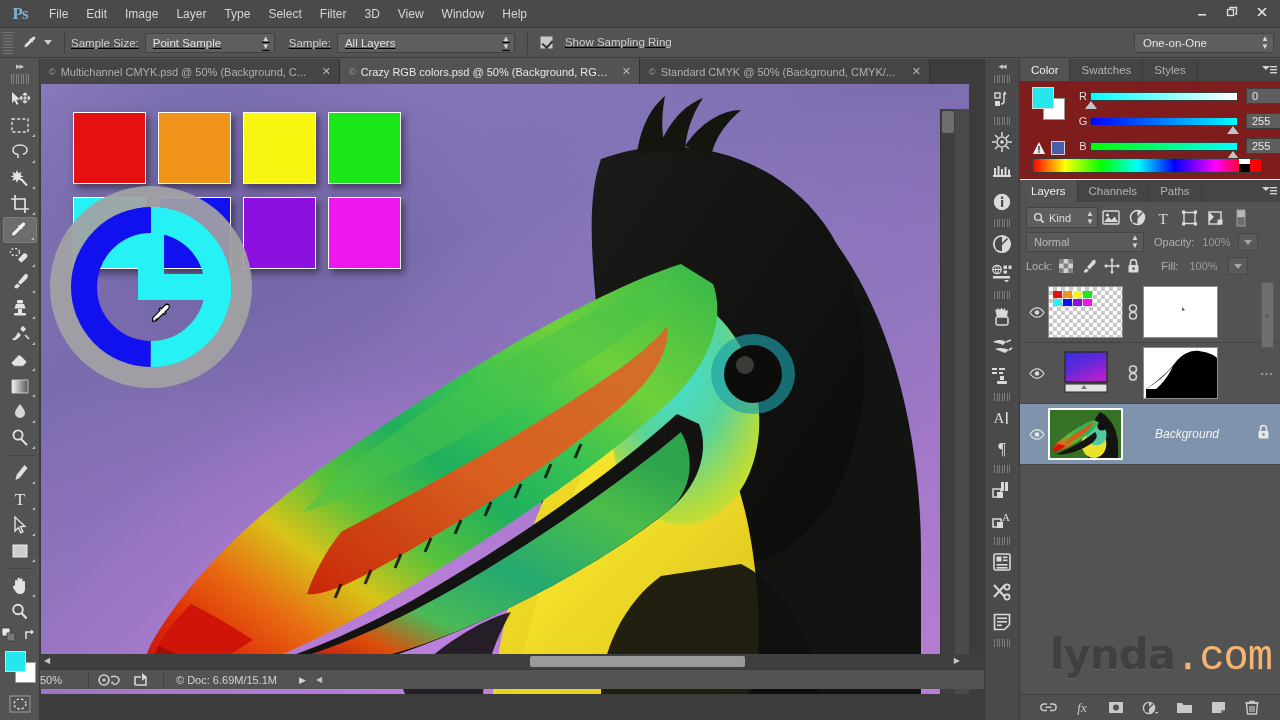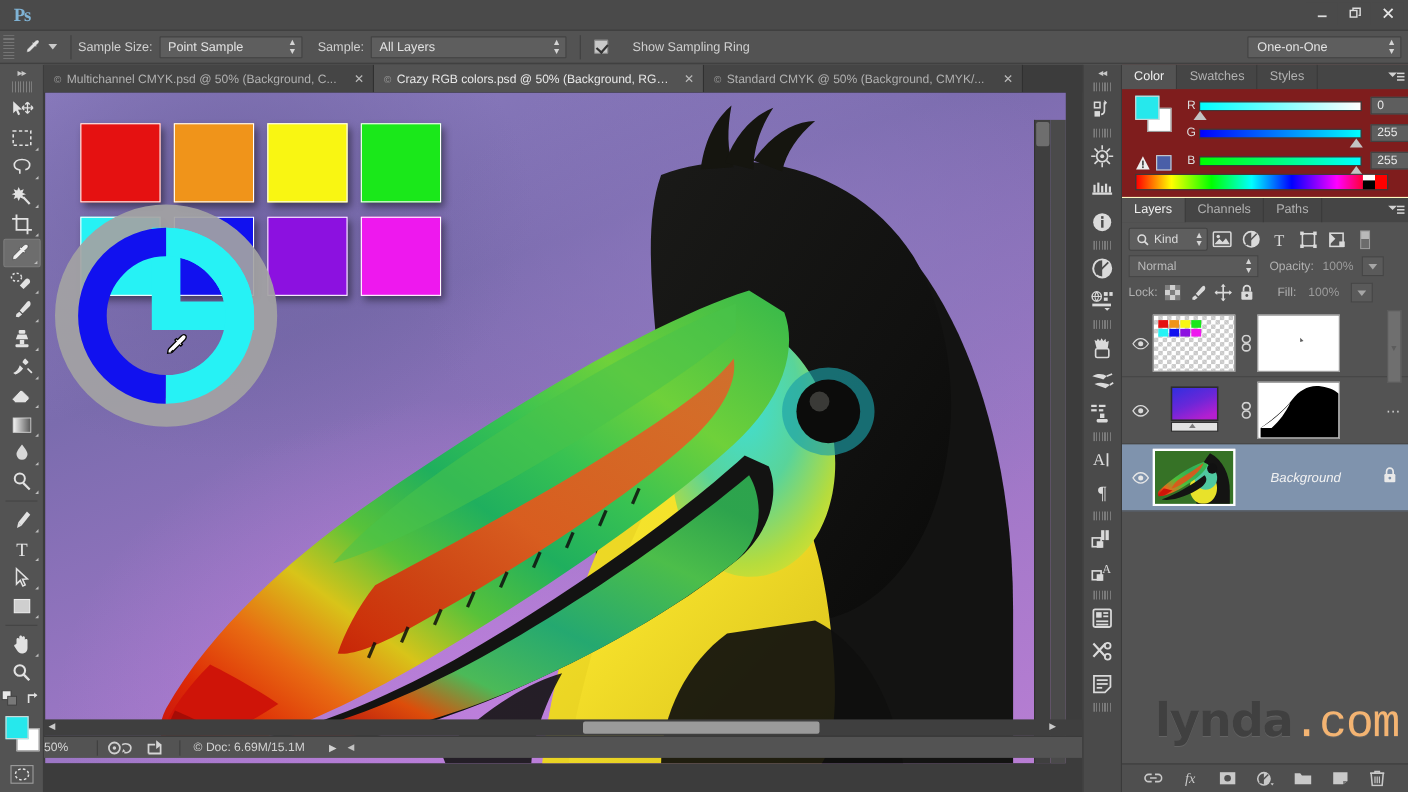--- a/index.html
+++ b/index.html
@@ -33,42 +33,42 @@
   .win-btn {
     width: 28px; height: 20px; display: flex; align-items: center; justify-content: center;
     color: #d8d8d8; font-size: 12px; background: #4a4a4a;
   }
 
   
   .optionsbar {
     position: absolute; left: 0; top: 28px; width: 1280px; height: 30px;
     background: #535353;
     border-bottom: 1px solid #3c3c3c;
-    display: flex; align-items: center; gap: 0px;
+    display: flex; align-items: center; gap: 0px; text-decoration: underline;
   }
   .grip {
     width: 10px; height: 22px; margin-left: 3px; margin-right: 4px;
     background: repeating-linear-gradient(to bottom, #808080 0px, #808080 1px, transparent 1px, transparent 3px);
     opacity:.75;
   }
   .tool-preset {
     display: flex; align-items: center; gap: 3px; padding: 0 6px;
   }
   .eyedropper-icon-sm { width: 18px; height: 18px; }
   .tri-down { width:0;height:0;border-left:4px solid transparent;border-right:4px solid transparent;border-top:5px solid #c9c9c9; }
   .vdiv { width:1px;height:22px;background:#3f3f3f;margin:0 6px; }
   .opt-label { color:#d0d0d0; font-size:11.5px; margin-right:6px; }
   .opt-select {
     height: 20px; background: #5e5e5e; border: 1px solid #424242;
     color: #e2e2e2; font-size: 11.5px;
     display: flex; align-items: center; justify-content: space-between;
     padding: 0 4px 0 7px; border-radius: 1px;
   }
   .sel-arrows { font-size: 8px; color: #d5d5d5; line-height: 8px; text-align:center; margin-left:6px;}
-  .chk-row { display:flex; align-items:center; gap:22px; margin-left: 6px;}
+  .chk-row { display:flex; align-items:flex-start; gap:12px; margin-left: 6px;}
   .checkbox {
     width: 13px; height: 13px; background: #c9c9c9; border: 1px solid #8a8a8a;
     position: relative; border-radius:1px;
   }
   .checkbox::after {
     content:""; position:absolute; left:3px; top:1px; width:5px;height:8px;
     border:solid #333; border-width:0 2px 2px 0; transform: rotate(42deg);
   }
   .oneonone {
     position: absolute; right: 6px; top: 5px;
@@ -246,20 +246,33 @@
   }
   .lb-ico { width:18px;height:18px;display:flex;align-items:center;justify-content:center;color:#c6c6c6;font-size:12px;}
 </style>
 </head>
 <body>
 
 <div id="app">
 
   <div class="menubar">
     <div class="ps-logo">Ps</div>
+    <div class="menu-items">
+      <div class="menu-item">File</div>
+      <div class="menu-item">Edit</div>
+      <div class="menu-item">Image</div>
+      <div class="menu-item">Layer</div>
+      <div class="menu-item">Type</div>
+      <div class="menu-item">Select</div>
+      <div class="menu-item">Filter</div>
+      <div class="menu-item">3D</div>
+      <div class="menu-item">View</div>
+      <div class="menu-item">Window</div>
+      <div class="menu-item">Help</div>
+    </div>
     <div class="win-controls">
       <div class="win-btn">
         <svg width="12" height="12" viewBox="0 0 12 12">
             <rect x="2" y="8" width="8" height="1.6" fill="#ddd"></rect>
           </svg>
       </div>
       <div class="win-btn">
         <svg width="12" height="12" viewBox="0 0 12 12">
             <rect x="1.5" y="3.5" width="6" height="6" fill="none" stroke="#ddd" stroke-width="1.3"></rect>
             <path d="M4 3V1.5h6.5V8H9" fill="none" stroke="#ddd" stroke-width="1.3"></path>

